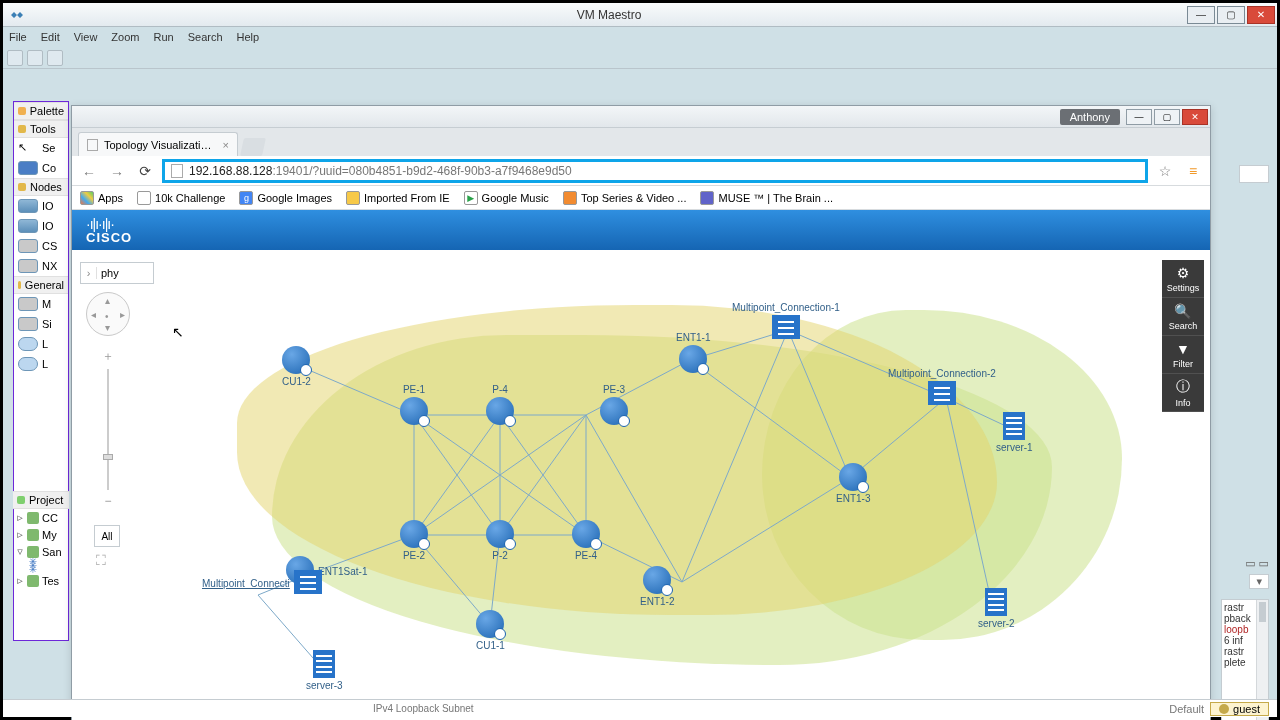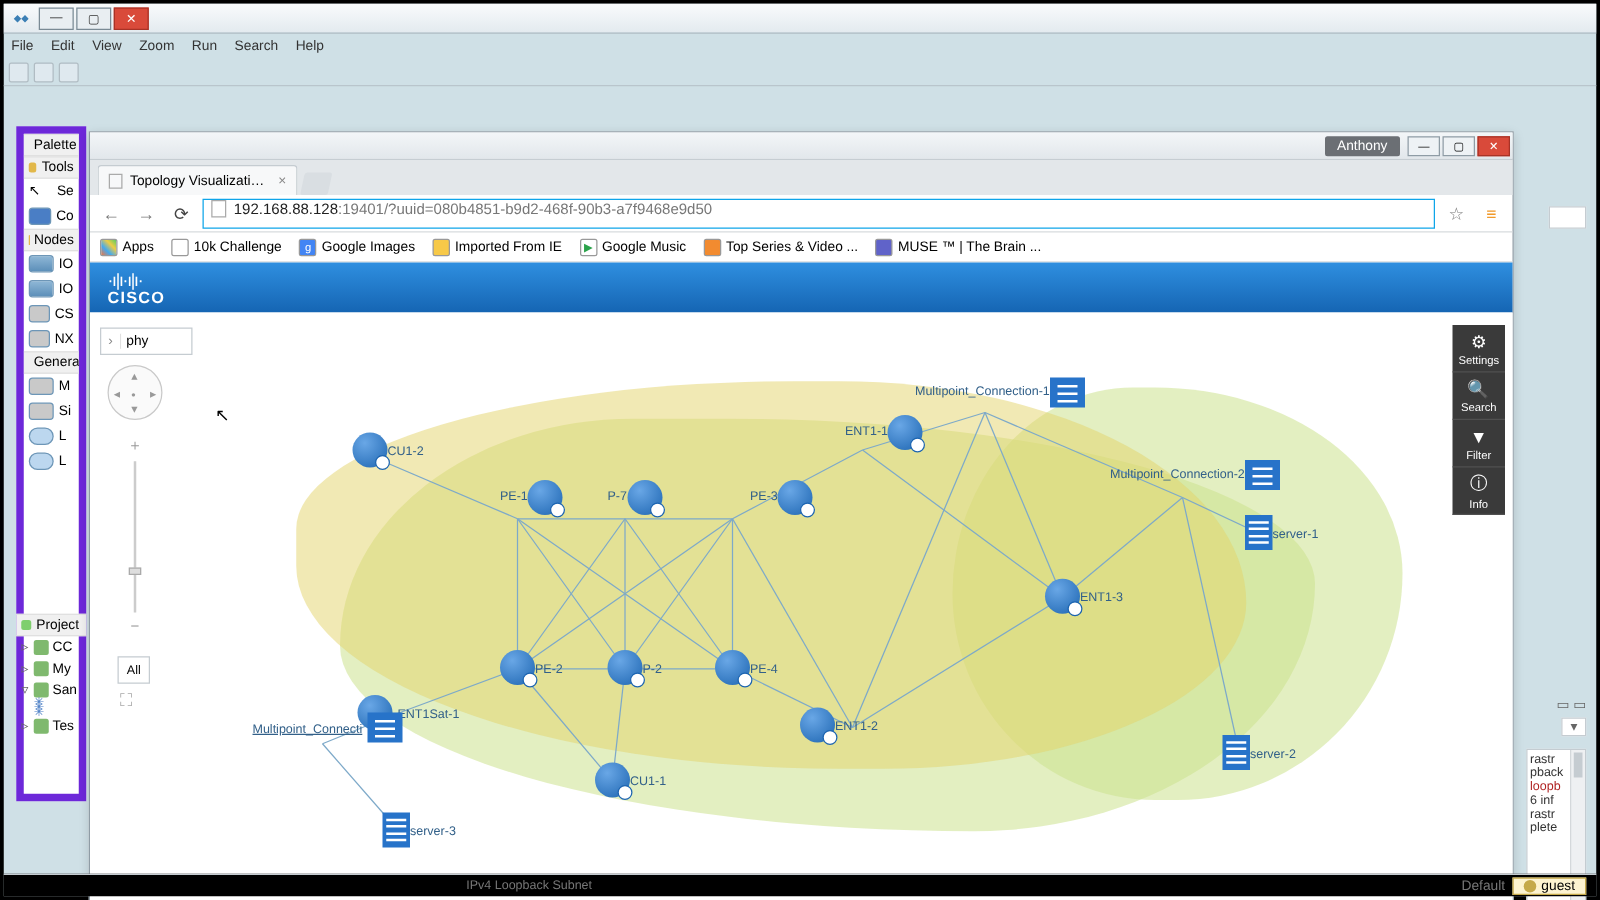--- a/index.html
+++ b/index.html
@@ -16,21 +16,21 @@
 
 .menu-bar { height: 20px; display: flex; align-items: center; padding: 0 6px; font-size: 11px; color: #333; }
 .menu-bar span { margin-right: 14px; cursor: pointer; }
 
 .tool-strip { height: 22px; display: flex; align-items: center; padding: 0 4px; gap: 4px; border-bottom: 1px solid #b9c5cc; }
 .tb-ico { width: 16px; height: 16px; background: #dfe9ef; border: 1px solid #b0bcc3; border-radius: 2px; cursor: pointer; }
 
 .workspace { position: absolute; top: 68px; left: 0; right: 0; bottom: 16px; }
 
 
-.palette { position: absolute; left: 10px; top: 30px; width: 56px; height: 540px; background: #fff; border: 6px solid #6d28d9; font-size: 11px; overflow:hidden;}
+.palette { position: absolute; left: 10px; top: 30px; width: 56px; height: 540px; background: #fff; border: 1px solid #6d28d9; font-size: 11px; overflow:hidden;}
 .pal-sec { display: flex; align-items: center; padding: 2px 4px; background: #f0f0f0; border-top:1px solid #e0e0e0; border-bottom:1px solid #e0e0e0;}
 .pal-sec .dot{width:8px;height:8px;border-radius:2px;margin-right:4px;}
 .pal-item { display: flex; align-items: center; padding: 3px 4px; gap: 4px; cursor:pointer;}
 .pal-ico { width: 20px; height: 14px; background: linear-gradient(#8fb7d6,#5c8fb9); border-radius: 3px; border:1px solid #6d96b7;}
 .pal-ico.blue{background:#4a7ec5;}
 .pal-ico.cloud{background:#bcd7ef;border-radius:7px;}
 .pal-ico.grey{background:#c9c9c9;}
 .pal-ico.cursor{background:#fff;border:none;}
 
 .projects { position:absolute; left:10px; top:480px; width:56px; font-size:11px;}
@@ -45,21 +45,21 @@
 .user-tag { background: #6b6f74; color: #fff; font-size: 11px; padding: 2px 10px; border-radius: 2px; margin-right: 4px; }
 .br-w-btn { width: 26px; height: 16px; border:1px solid #8f9ca5; background:#eef2f5; display:flex;align-items:center;justify-content:center;font-size:9px;margin-left:2px;cursor:pointer;}
 .br-w-btn.close{background:#d94a3a;color:#fff;border-color:#a83226;}
 .tabs { height: 28px; background: #e3e7ea; display: flex; align-items: flex-end; padding-left: 6px; }
 .tab { height: 24px; background: #f7f8f9; border: 1px solid #c5ccd1; border-bottom: none; border-radius: 3px 3px 0 0; display: flex; align-items: center; padding: 0 8px; font-size: 11px; gap: 6px; max-width:160px;}
 .tab .doc{width:12px;height:12px;border:1px solid #aaa;}
 .tab .x{color:#888;cursor:pointer;}
 .newtab{width:22px;height:18px;background:#d9dee2;margin-left:4px;border-radius:2px;transform:skewX(-12deg);}
 .addr { height: 30px; display: flex; align-items: center; padding: 0 6px; gap: 6px; border-bottom: 1px solid #d7dbde; }
 .nav-btn { width: 22px; height: 22px; display:flex;align-items:center;justify-content:center;color:#7b7b7b;cursor:pointer;font-size:14px;}
-.url-box { flex: 1; height: 24px; border: 1px solid #0ea5e9; display: flex; align-items: flex-start; padding: 0 6px; font-size: 12px; color: #333; gap:6px;}
+.url-box { flex: 1; height: 24px; border: 3px solid #0ea5e9; display: flex; align-items: center; padding: 0 6px; font-size: 12px; color: #333; gap:6px;}
 .url-box .file-ico{width:12px;height:14px;border:1px solid #aaa;}
 .url-host{font-weight:normal;color:#222;}
 .url-path{color:#777;}
 .bookmarks { height: 24px; display: flex; align-items: center; gap: 14px; padding: 0 8px; font-size: 11px; border-bottom: 1px solid #d7dbde; }
 .bm { display: flex; align-items: center; gap: 4px; cursor:pointer;}
 .bm .sq{width:14px;height:14px;border:1px solid #999;border-radius:2px;display:flex;align-items:center;justify-content:center;font-size:9px;}
 
 
 .cisco-hdr { height: 40px; background: linear-gradient(#2f8fe0,#1565b3); display:flex;align-items:center;padding-left:14px;}
 .cisco-logo{color:#fff;font-size:10px;line-height:1;}
@@ -88,57 +88,58 @@
 
 
 .blob{position:absolute;border-radius:40% 55% 50% 45% / 50% 45% 55% 50%;opacity:0.55;}
 .blob.green1{background:#cce28e;left:200px;top:85px;width:780px;height:330px;border-radius:30% 60% 35% 65% / 55% 40% 60% 45%;}
 .blob.green2{background:#cce28e;left:690px;top:60px;width:360px;height:330px;}
 .blob.yellow{background:#e4d46a;left:165px;top:55px;width:760px;height:310px;border-radius:55% 45% 40% 60% / 40% 60% 45% 55%;opacity:0.5;}
 
 svg.links{position:absolute;left:0;top:0;width:100%;height:100%;pointer-events:none;}
 svg.links line{stroke:#7da9c9;stroke-width:1;}
 
-.node{position:absolute;display:flex;align-items:center;font-size:10px;color:#326089;}
+.node{position:absolute;display:flex;flex-direction:column;align-items:center;font-size:10px;color:#326089;}
 .router{width:28px;height:28px;border-radius:50%;background:radial-gradient(circle at 35% 30%,#69a7e6,#1c64b0);display:flex;align-items:center;justify-content:center;position:relative;}
 .router::after{content:"";position:absolute;bottom:-2px;right:-2px;width:10px;height:10px;border-radius:50%;background:#fff;border:1px solid #1c64b0;}
 .switch{width:28px;height:24px;background:#2773c9;display:flex;align-items:center;justify-content:center;position:relative;}
 .switch div{width:16px;height:2px;background:#fff;position:absolute;}
 .server{width:22px;height:28px;background:#2773c9;display:flex;flex-direction:column;justify-content:space-around;padding:3px;}
 .server div{height:2px;background:#fff;}
 .node-lbl{margin-top:2px;white-space:nowrap;}
 .node-lbl.top{order:-1;margin-bottom:2px;margin-top:0;}
 
 .cursor-ptr{position:absolute;left:100px;top:74px;font-size:14px;color:#000;}
 
 
 .right-console{position:absolute;right:8px;top:528px;width:48px;height:130px;background:#fff;border:1px solid #c4ccd1;font-family:monospace;font-size:10px;overflow:hidden;padding:2px;color:#333;}
 .right-console .r{color:#b02424;}
 .right-console .scroll{position:absolute;right:0;top:0;bottom:0;width:12px;background:#eef0f2;border-left:1px solid #d4d8db;}
 .right-console .scroll::before{content:"";position:absolute;top:2px;left:2px;right:2px;height:20px;background:#c5ccd1;}
 
-.status-bar{position:absolute;bottom:0;left:0;right:0;height:18px;background:#000000;border-top:1px solid #c5ccd1;display:flex;align-items:center;justify-content:flex-end;padding:0 8px;font-size:11px;gap:6px;}
+.status-bar{position:absolute;bottom:0;left:0;right:0;height:18px;background:#ffffff;border-top:1px solid #c5ccd1;display:flex;align-items:center;justify-content:flex-end;padding:0 8px;font-size:11px;gap:6px;}
 .status-guest{border:1px solid #c5a94a;background:#fdf3d0;padding:0 8px;display:flex;align-items:center;gap:4px;}
 .key-ico{width:10px;height:10px;border-radius:50%;background:#c5a94a;}
 
 .right-ws-btn{position:absolute;right:8px;top:94px;}
 .misc-right{position:absolute;right:8px;top:486px;width:48px;height:40px;display:flex;flex-direction:column;gap:4px;align-items:flex-end;font-size:11px;color:#666;}
 .misc-right .drop{border:1px solid #c5ccd1;padding:0 6px;background:#fff;}
 </style>
 </head>
 <body>
 
 <div class="desktop">
 
   <div class="win-title">
     <span class="icon">
       <svg width="14" height="14" viewBox="0 0 14 14">
           <path d="M2 7l3 3 3-3-3-3zM8 7l3 3 3-3-3-3z" fill="#3b7fb5"></path>
         </svg>
     </span>
+    <span class="title">VM Maestro</span>
     <div class="win-btns">
       <div class="win-btn">—</div>
       <div class="win-btn">▢</div>
       <div class="win-btn close">✕</div>
     </div>
   </div>
 
   <div class="menu-bar">
     <span>File</span>
     <span>Edit</span>
@@ -360,21 +361,21 @@
 
         <div class="node" style="left:210px;top:96px;">
             <div class="router"></div>
             <span class="node-lbl">CU1-2</span>
           </div>
         <div class="node" style="left:328px;top:134px;">
             <span class="node-lbl top">PE-1</span>
             <div class="router"></div>
           </div>
         <div class="node" style="left:414px;top:134px;">
-            <span class="node-lbl top">P-7</span>
+            <span class="node-lbl top">P-4</span>
             <div class="router"></div>
           </div>
         <div class="node" style="left:528px;top:134px;">
             <span class="node-lbl top">PE-3</span>
             <div class="router"></div>
           </div>
         <div class="node" style="left:328px;top:270px;">
             <div class="router"></div>
             <span class="node-lbl">PE-2</span>
           </div>

